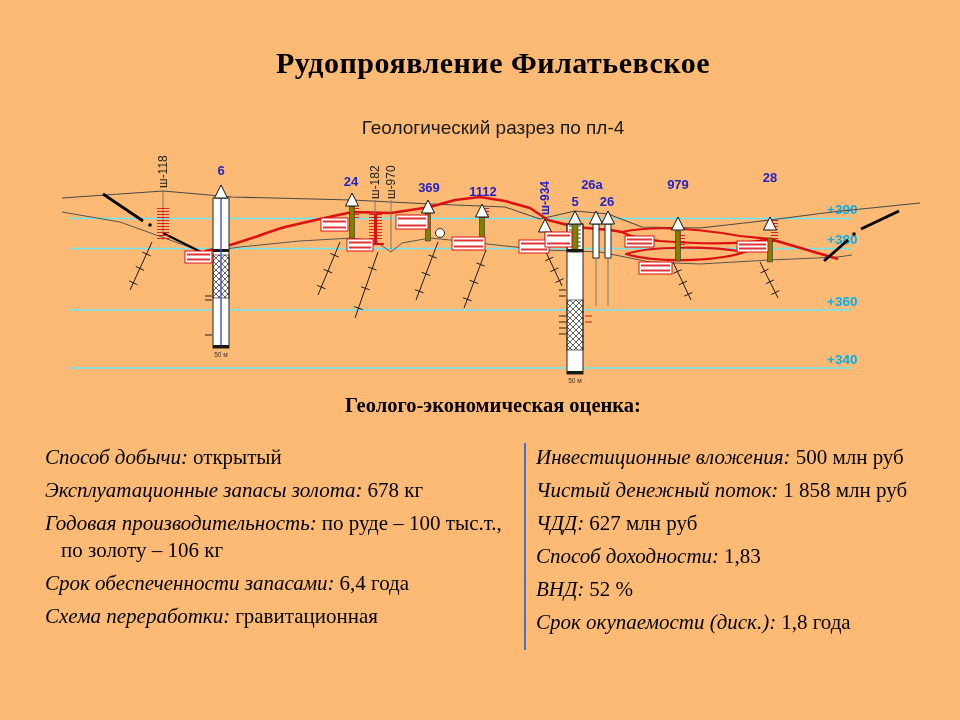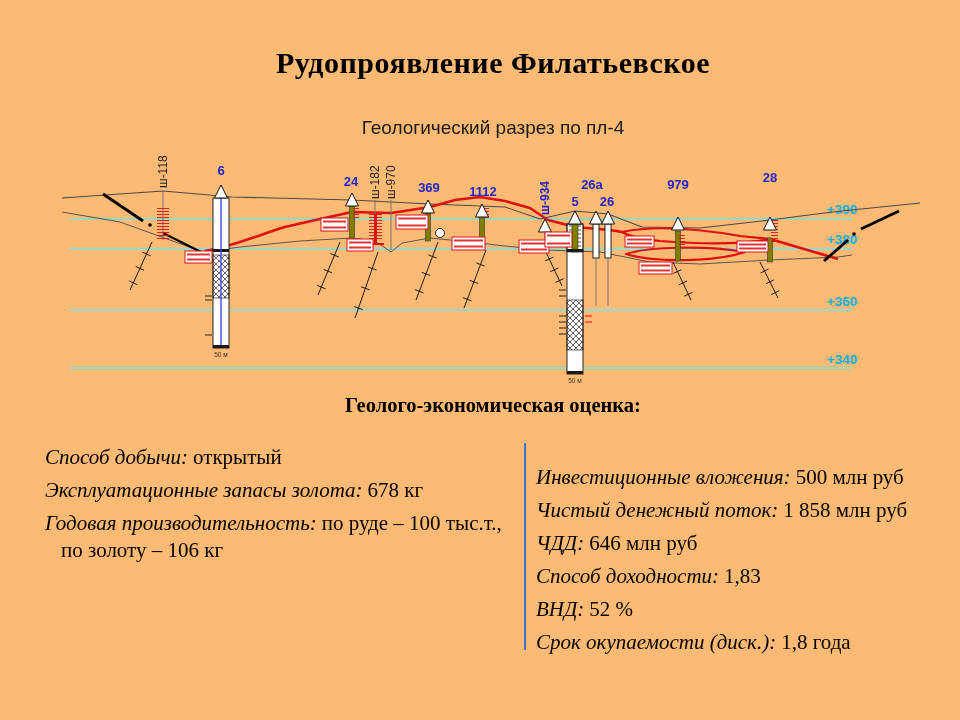--- a/index.html
+++ b/index.html
@@ -7,21 +7,21 @@
          font-family:"Liberation Serif",serif;color:#000;padding-left:26px;}
   .title{position:absolute;top:46px;left:0;width:100%;text-align:center;
          font-size:30px;font-weight:bold;letter-spacing:.5px;}
   .subtitle{position:absolute;top:117px;left:0;width:100%;text-align:center;
             font-family:"Liberation Sans",sans-serif;font-size:19px;color:#1a1a1a;}
   .section-svg{position:absolute;left:0;top:140px;width:960px;height:252px;}
   .heading{position:absolute;top:394px;left:0;width:100%;text-align:center;
            font-size:20.5px;font-weight:bold;}
   .col{position:absolute;top:446px;font-size:21px;line-height:22px;}
   .col-left{left:45px;width:470px;}
-  .col-right{left:536px;width:410px;margin-top:20px;}
+  .col-right{left:536px;width:410px;}
   .col p{margin:0 0 11px 0;}
   .col p.tight{margin-bottom:5px;}
   .lbl{font-style:italic;}
   .val{margin-left:5px;}
   .divider{position:absolute;left:524px;top:443px;width:2px;height:207px;background:#4472C4;}
   
   .terrain{fill:none;stroke:#4a4a4a;stroke-width:1.1;stroke-linejoin:round;}
   .boundary{fill:none;stroke:#555;stroke-width:1;stroke-linejoin:round;}
   .isoline{stroke:#6FE6F2;stroke-width:1.3;}
   .elev{fill:#00B0F0;font-family:"Liberation Sans",sans-serif;font-size:13.5px;font-weight:bold;}
@@ -251,24 +251,26 @@
 
   <div class="heading">Геолого-экономическая оценка:</div>
 
   <div class="divider"></div>
 
   <div class="col col-left">
     <p><span class="lbl">Способ добычи:</span><span class="val">открытый</span></p>
     <p><span class="lbl">Эксплуатационные запасы золота:</span><span class="val">678 кг</span></p>
     <p class="tight"><span class="lbl">Годовая производительность:</span><span class="val">по руде – 100 тыс.т.,</span></p>
     <p><span class="val" style="margin-left:16px">по золоту – 106 кг</span></p>
+    <p><span class="lbl">Срок обеспеченности запасами:</span><span class="val">6,4 года</span></p>
+    <p><span class="lbl">Схема переработки:</span><span class="val">гравитационная</span></p>
   </div>
 
   <div class="col col-right">
     <p><span class="lbl">Инвестиционные вложения:</span><span class="val">500 млн руб</span></p>
     <p><span class="lbl">Чистый денежный поток:</span><span class="val">1 858 млн руб</span></p>
-    <p><span class="lbl">ЧДД:</span><span class="val">646 млн руб</span></p>
+    <p><span class="lbl">ЧДД:</span><span class="val">627 млн руб</span></p>
     <p><span class="lbl">Способ доходности:</span><span class="val">1,83</span></p>
     <p><span class="lbl">ВНД:</span><span class="val">52 %</span></p>
     <p><span class="lbl">Срок окупаемости (диск.):</span><span class="val">1,8 года</span></p>
   </div>
 
 </div>
 
 </body></html>

